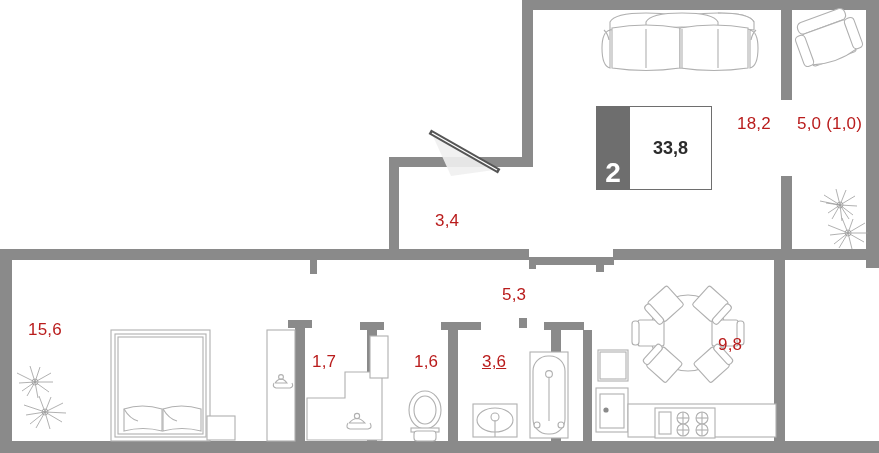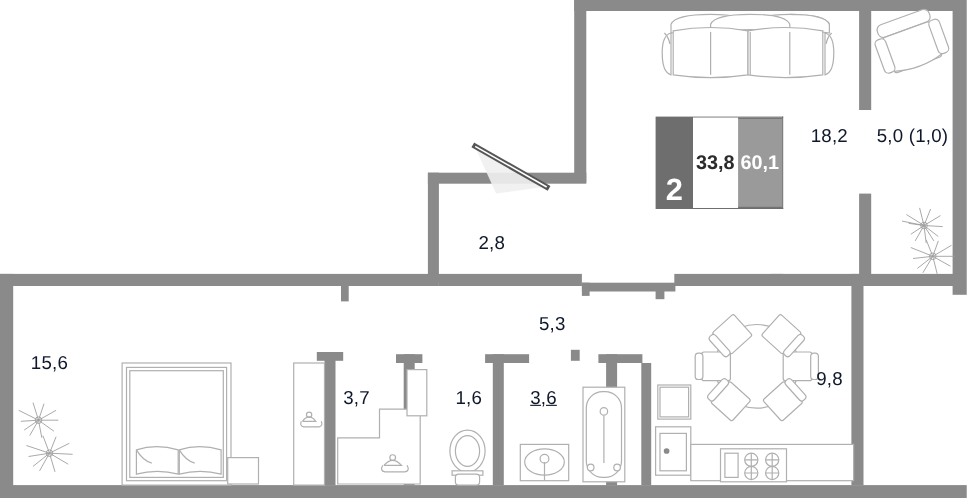--- a/index.html
+++ b/index.html
@@ -20,21 +20,21 @@
   #plan svg {
     position: absolute;
     left: 0;
     top: 0;
   }
   
   .area-label {
     position: absolute;
     font-family: "Liberation Sans", sans-serif;
     font-size: 17px;
-    color: #0f172a;
+    color: #b91c1c;
     white-space: nowrap;
     letter-spacing: 0.2px;
   }
   
   .info-box {
     position: absolute;
     left: 596px;
     top: 106px;
     width: 116px;
     height: 84px;
@@ -351,30 +351,29 @@
 
         <g transform="rotate(-42 711 364)">
           <rect x="698" y="352" width="26" height="26" rx="2"></rect>
           <rect x="723" y="353" width="7" height="24" rx="3"></rect>
         </g>
       </g>
     </g>
   </svg>
 
   <span class="area-label" style="left:28px;  top:320px;">15,6</span>
-  <span class="area-label" style="left:312px; top:352px;">3,7</span>
+  <span class="area-label" style="left:312px; top:352px;">1,7</span>
   <span class="area-label" style="left:414px; top:352px;">1,6</span>
   <span class="area-label" style="left:482px; top:352px;text-decoration:underline;">3,6</span>
-  <span class="area-label" style="left:435px; top:211px;">2,8</span>
-  <span class="area-label" style="left:490px; top:285px;">5,3</span>
-  <span class="area-label" style="left:742px; top:335px;">9,8</span>
+  <span class="area-label" style="left:435px; top:211px;">3,4</span>
+  <span class="area-label" style="left:502px; top:285px;">5,3</span>
+  <span class="area-label" style="left:718px; top:335px;">9,8</span>
   <span class="area-label" style="left:737px; top:114px;">18,2</span>
   <span class="area-label" style="left:797px; top:114px;">5,0 (1,0)</span>
 
   <div class="info-box">
     <div class="info-rooms">2</div>
     <div class="info-values">
       <div class="info-row light">33,8</div>
-      <div class="info-row dark">60,1</div>
     </div>
   </div>
 
 </div>
 
 </body></html>

